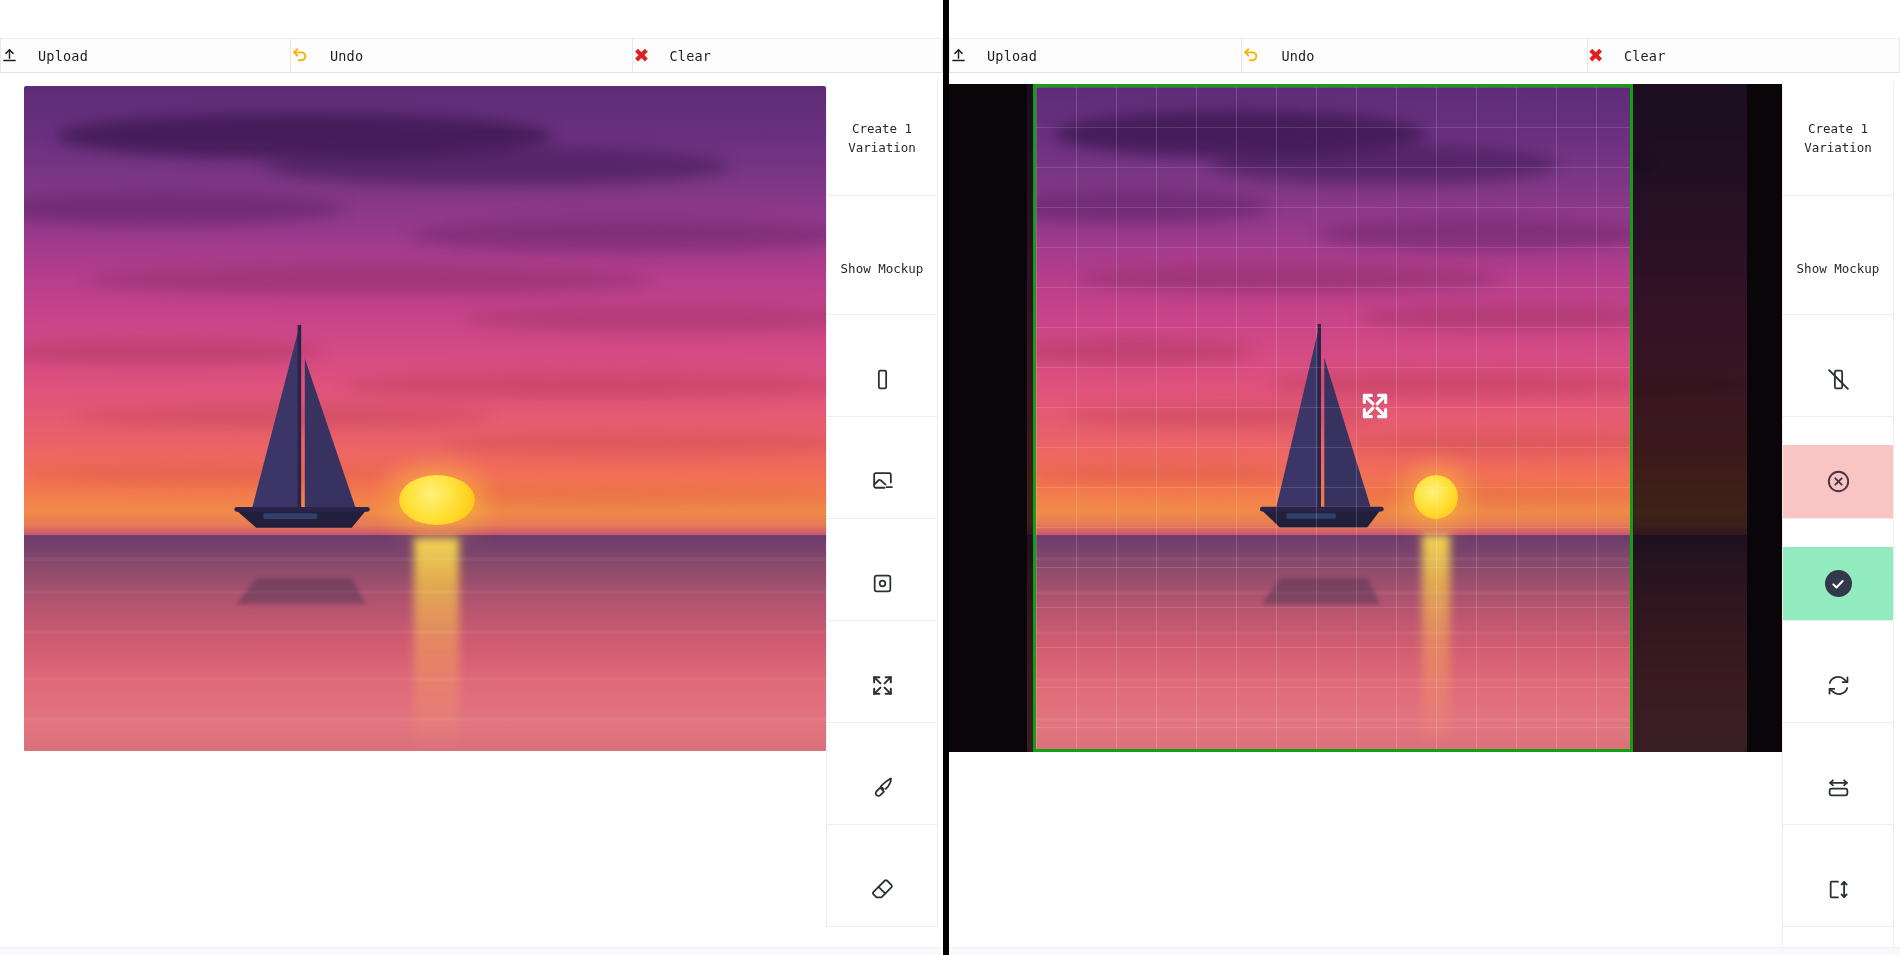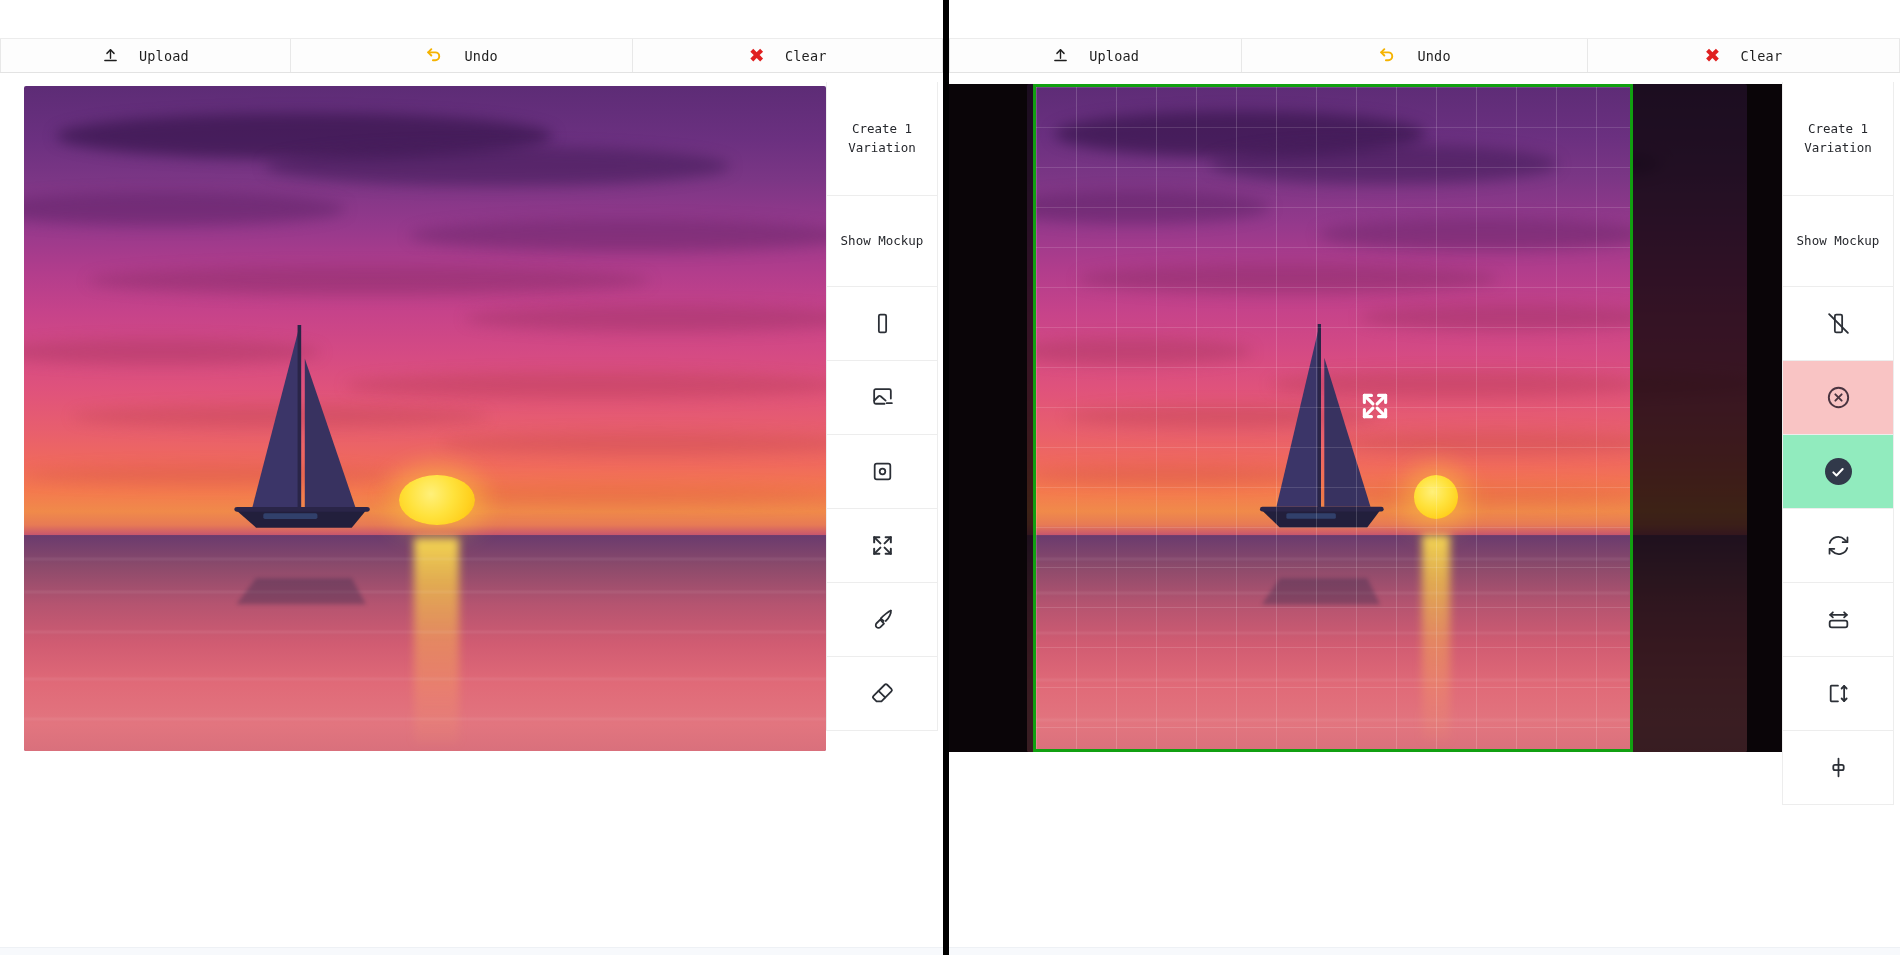--- a/index.html
+++ b/index.html
@@ -45,21 +45,20 @@
     width: 100%;
     background: #fdfdfd;
     border-top: 1px solid #ececec;
     border-bottom: 1px solid #e3e3e3;
     display: flex;
     align-items: stretch;
   }
   .tool-btn {
     display: flex;
     align-items: center;
-    justify-content: center;
     gap: 20px;
     height: 100%;
     border-right: 1px solid #e8e8e8;
     background: #fdfdfd;
     font-size: 13.5px;
     color: #1e1e1e;
     letter-spacing: 0.2px;
     cursor: pointer;
     user-select: none;
   }
@@ -205,20 +204,21 @@
   
   .sidebar {
     position: absolute;
     top: 82px;
     width: 112px;
     background: #ffffff;
     border-left: 1px solid #ededed;
     border-right: 1px solid #ededed;
     display: flex;
     flex-direction: column;
+    gap: 28px;
   }
   .sb-left  { left: 826px; }
   .sb-right { left: 833px; }
 
   .sb-item {
     height: 91px;
     border-bottom: 1px solid #ededed;
     display: flex;
     align-items: center;
     justify-content: center;

